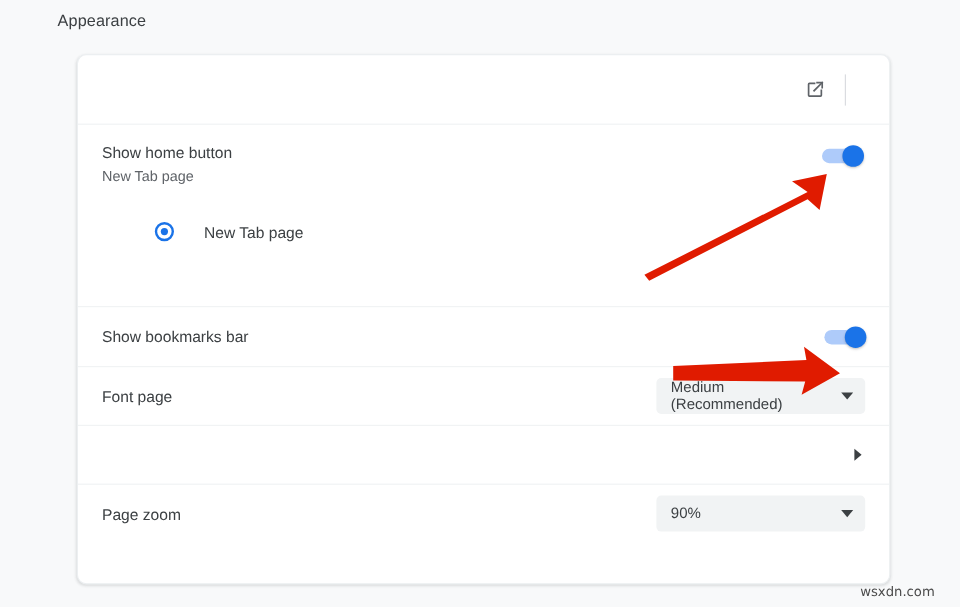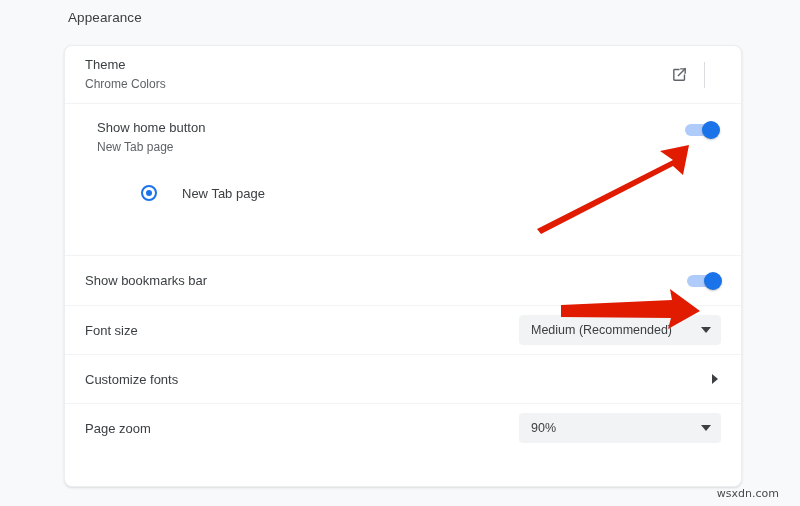--- a/index.html
+++ b/index.html
@@ -11,21 +11,21 @@
     height: 506px;
     background: #f8f9fa;
     font-family: "Liberation Sans", sans-serif;
     position: relative;
     overflow: hidden;
     -webkit-font-smoothing: antialiased;
   }
 
   .section-title {
     position: absolute;
-    left: 68px;
+    left: 48px;
     top: 10px;
     font-size: 13.5px;
     color: #3c4043;
     letter-spacing: 0.1px;
   }
 
   .card {
     position: absolute;
     left: 64px;
     top: 45px;
@@ -133,21 +133,20 @@
     border-radius: 50%;
     background: #1a73e8;
     box-shadow: 0 1px 2px rgba(60,64,67,0.30);
   }
 
   
   .home-col {
     display: flex;
     flex-direction: column;
     width: 100%;
-    margin-left: 12px;
   }
   .home-head {
     display: flex;
     align-items: flex-start;
     width: 100%;
     padding-top: 14px;
   }
   .home-toggle-wrap {
     margin-top: 5px;
     margin-right: 2px;
@@ -207,21 +206,21 @@
     white-space: nowrap;
     overflow: hidden;
     cursor: text;
   }
 
   
   .select {
     background: #f1f3f4;
     border-radius: 4px;
     height: 30px;
-    width: 202px;
+    width: 174px;
     display: flex;
     align-items: center;
     justify-content: space-between;
     padding: 0 10px 0 12px;
     box-sizing: border-box;
     font-size: 12.5px;
     color: #3c4043;
     cursor: pointer;
   }
   .caret-down {
@@ -261,24 +260,20 @@
   }
 </style>
 </head>
 <body>
 
 <div class="section-title">Appearance</div>
 
 <div class="card">
 
   <div class="row row-theme">
-    <div class="row-label-block">
-      <span class="primary-label">Theme</span>
-      <span class="secondary-label">Chrome Colors</span>
-    </div>
     <div class="spacer"></div>
     <div class="theme-right">
       <span class="ext-link-icon">
         <svg width="17" height="17" viewBox="0 0 24 24" fill="none" stroke="#5f6368" stroke-width="2" stroke-linecap="square">
           <path d="M19 13v6a1 1 0 0 1-1 1H5a1 1 0 0 1-1-1V6a1 1 0 0 1 1-1h6"></path>
           <path d="M14 4h6v6"></path>
           <path d="M10.5 13.5L20 4"></path>
         </svg>
       </span>
       <span class="vdivider"></span>
@@ -313,30 +308,29 @@
   <div class="row row-bookmarks">
     <span class="primary-label">Show bookmarks bar</span>
     <div class="spacer"></div>
     <span class="toggle">
       <span class="track"></span>
       <span class="knob"></span>
     </span>
   </div>
 
   <div class="row row-fontsize">
-    <span class="primary-label">Font size</span>
+    <span class="primary-label">Font page</span>
     <div class="spacer"></div>
     <div class="select">
       <span>Medium (Recommended)</span>
       <span class="caret-down"></span>
     </div>
   </div>
 
   <div class="row row-customfonts">
-    <span class="primary-label">Customize fonts</span>
     <div class="spacer"></div>
     <span class="caret-right"></span>
   </div>
 
   <div class="row row-pagezoom">
     <span class="primary-label">Page zoom</span>
     <div class="spacer"></div>
     <div class="select">
       <span>90%</span>
       <span class="caret-down"></span>

